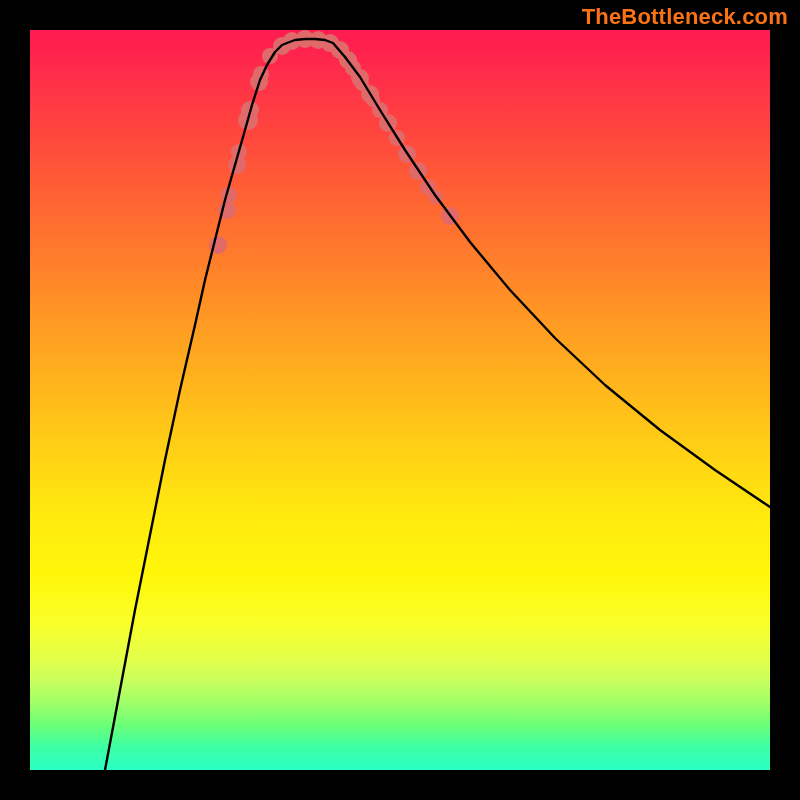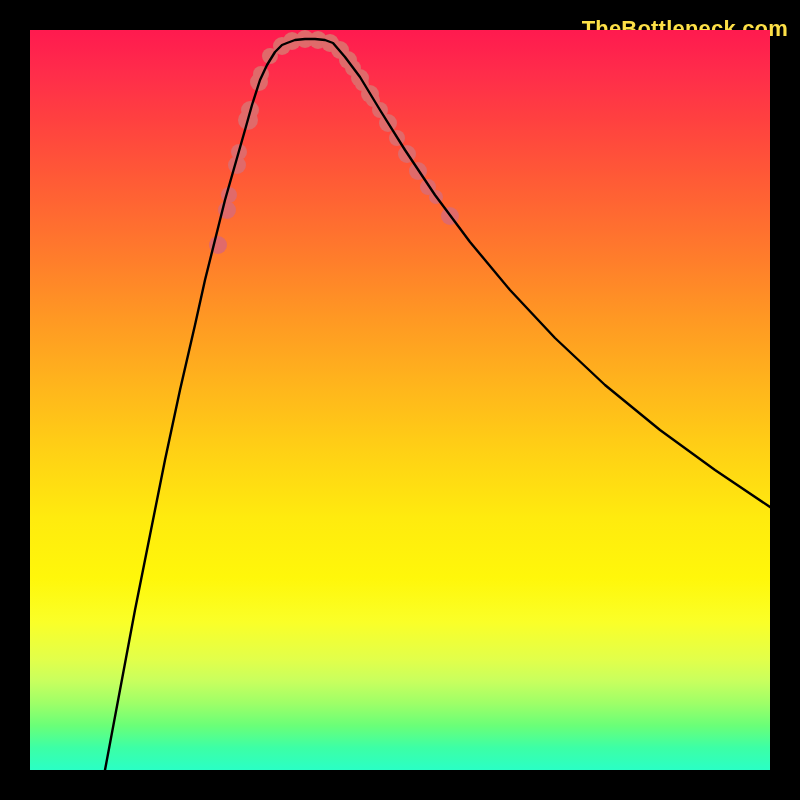--- a/index.html
+++ b/index.html
@@ -39,25 +39,25 @@
       #e2ff4a 85%,
       #c8ff5e 88%,
       #9eff68 91%,
       #6aff78 94%,
       #3cffa6 97%,
       #2affc5 100%
     );
   }
   .watermark {
     position: absolute;
-    top: 16px;
+    top: 4px;
     right: 12px;
     font-size: 22px;
     font-weight: 600;
-    color: #fde047;
+    color: #f97316;
     letter-spacing: 0.2px;
     user-select: none;
   }
   svg.curves {
     position: absolute;
     left: 0;
     top: 0;
   }
 </style>
 </head>

